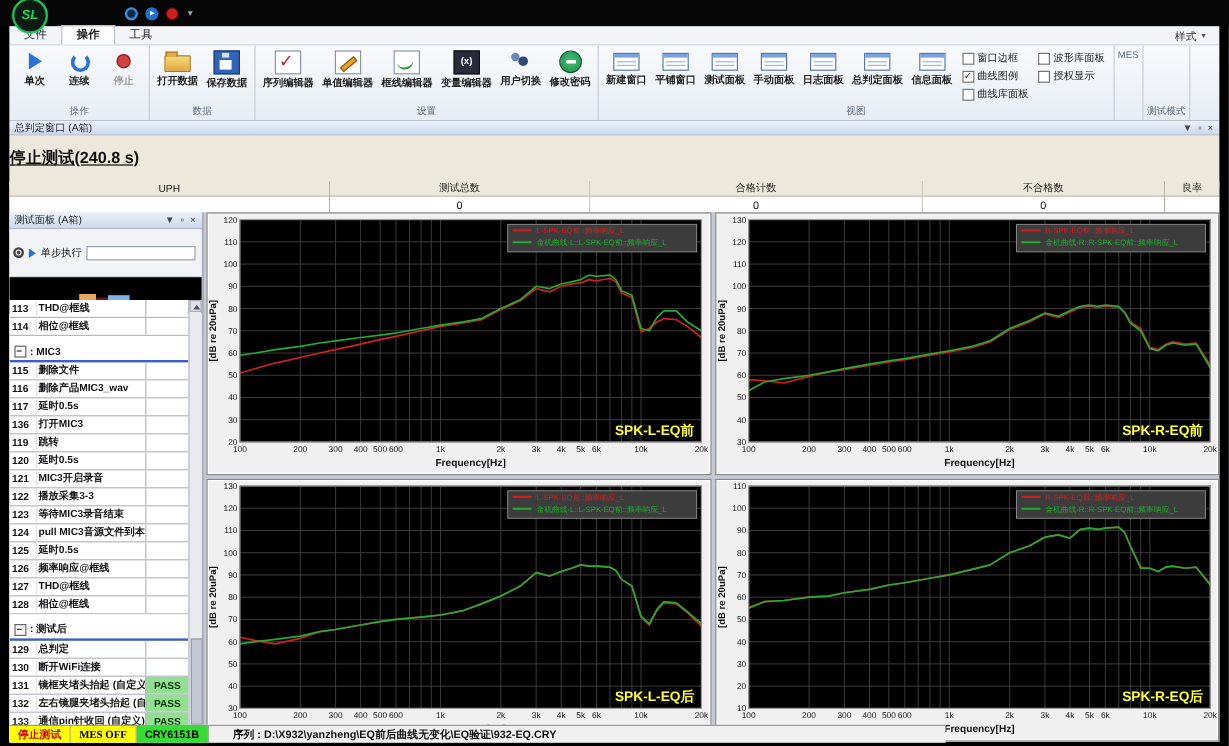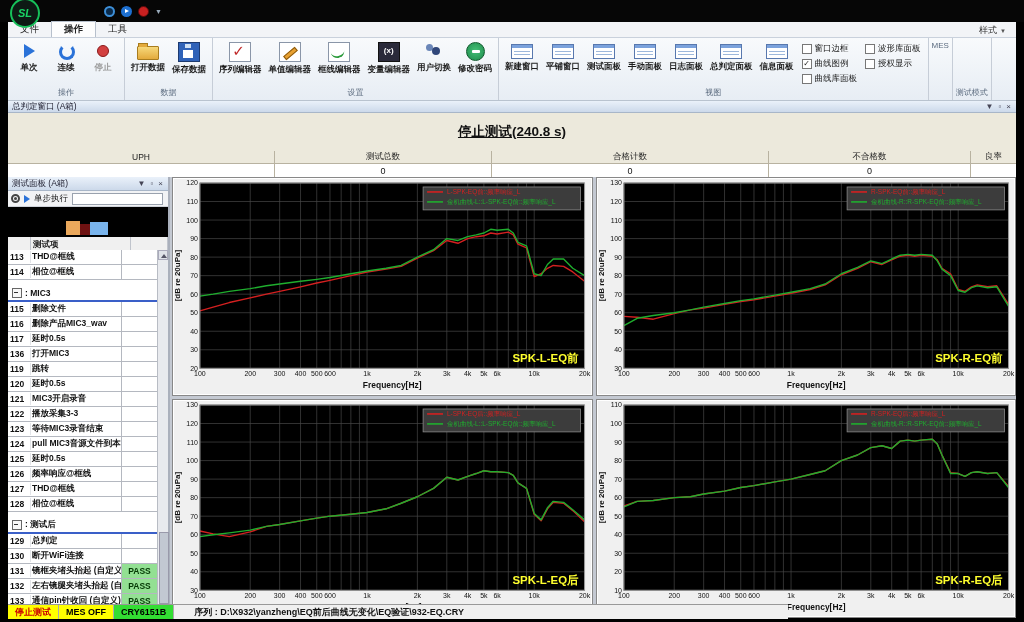--- a/index.html
+++ b/index.html
@@ -79,38 +79,38 @@
   .cb{width:8px;height:8px;background:#fff;border:1px solid #777;font-size:8px;line-height:8px;color:#222;text-align:center;}
   .comborow{display:flex;align-items:center;gap:4px;padding:8px 6px;font-size:9px;font-weight:bold;color:#222;}
 
   
   #judgecap{left:0;top:79px;width:1008px;height:12px;background:linear-gradient(#eaf1fa,#ccd9ea);
      border-bottom:1px solid #a8b6c8;display:flex;align-items:center;font-size:8.5px;color:#223;padding-left:4px;box-sizing:border-box;}
   .capbtns{margin-left:auto;display:flex;gap:5px;padding-right:5px;color:#445;font-size:8px;align-items:center;}
   .capbtns span{cursor:default;}
 
   #bigstatus{left:0;top:91px;width:1008px;height:38px;background:#ece9dc;border-bottom:6px solid #ef4444;
-     display:flex;align-items:center;justify-content:center;}
+     display:flex;align-items:center;}
   #bigstatus .txt{font-size:13.5px;font-weight:bold;color:#111;text-decoration:underline;}
 
   #stats{left:0;top:129px;width:1008px;height:26px;display:flex;background:#fff;}
   .stat-col{display:flex;flex-direction:column;border-right:1px solid #b8b2a0;}
   .stat-col:last-child{border-right:none;}
   .stat-h{height:12px;background:#ece9dc;border-bottom:1px solid #b8b2a0;font-size:8.5px;color:#222;
       display:flex;align-items:center;justify-content:center;}
   .stat-v{flex:1;background:#fff;font-size:9px;color:#111;display:flex;align-items:center;justify-content:center;}
 
   
   #dock{left:0;top:155px;width:1008px;height:441px;background:#c4c9d2;}
 
   
   #testpanel{left:0;top:0;width:162px;height:441px;background:#f5f6f8;border-right:2px solid #aab0bc;box-sizing:border-box;}
   #tpcap{height:13px;background:linear-gradient(#eaf1fa,#ccd9ea);border-bottom:1px solid #a8b6c8;
      display:flex;align-items:center;font-size:8.5px;color:#223;padding-left:4px;}
-  #tptools{height:15px;background:#f2f3f5;border-bottom:1px solid #cfd3da;display:flex;align-items:center;gap:4px;padding:0 3px;}
+  #tptools{height:15px;background:#f2f3f5;border-bottom:1px solid #cfd3da;display:flex;align-items:center;gap:4px;padding:12px 3px;}
   .gear{width:9px;height:9px;border:2px solid #444;border-radius:50%;box-sizing:border-box;position:relative;}
   .gear:after{content:"";position:absolute;left:1px;top:1px;width:3px;height:3px;background:#444;border-radius:50%;}
   .steparrow{width:0;height:0;border-left:6px solid #2a72d8;border-top:4px solid transparent;border-bottom:4px solid transparent;}
   #steplabel{font-size:8.5px;color:#111;white-space:nowrap;}
   #stepbox{flex:1;height:10px;background:#fff;border:1px solid #9aa2ae;margin-right:2px;}
   #meter{height:30px;background:#000;position:relative;}
   #meter .blk{position:absolute;bottom:2px;}
   #tphead{height:15px;display:flex;background:#f0f0f0;border-bottom:1px solid #9aa0aa;font-size:8.5px;font-weight:bold;color:#222;}
   #tphead .hc1{width:22px;border-right:1px solid #c0c4cc;}
   #tphead .hc2{flex:1;display:flex;align-items:center;padding-left:2px;border-right:1px solid #c0c4cc;}
@@ -780,16 +780,16 @@
             <rect x="27" y="5" width="386" height="186" fill="none" stroke="#999" stroke-width="1"></rect>
           </svg>
         </div>
       </div>
   </div>
 </div>
 
 <div id="sbar" class="abs">
 
 <span class="sseg" style="background: rgb(255, 255, 0); color: rgb(204, 0, 0);">停止测试</span>
-    <span class="sseg" style="background: rgb(255, 255, 0); color: rgb(0, 0, 0);">MES OFF</span>
+    <span class="sseg" style="background: rgb(255, 255, 0); color: rgb(0, 0, 0); font-family: Liberation Serif, serif;">MES OFF</span>
     <span class="sseg" style="background: rgb(51, 221, 51); color: rgb(0, 0, 0);">CRY6151B</span>
     <span id="sseq">序列 : D:\X932\yanzheng\EQ前后曲线无变化\EQ验证\932-EQ.CRY</span>
   </div>
 
 </body></html>

